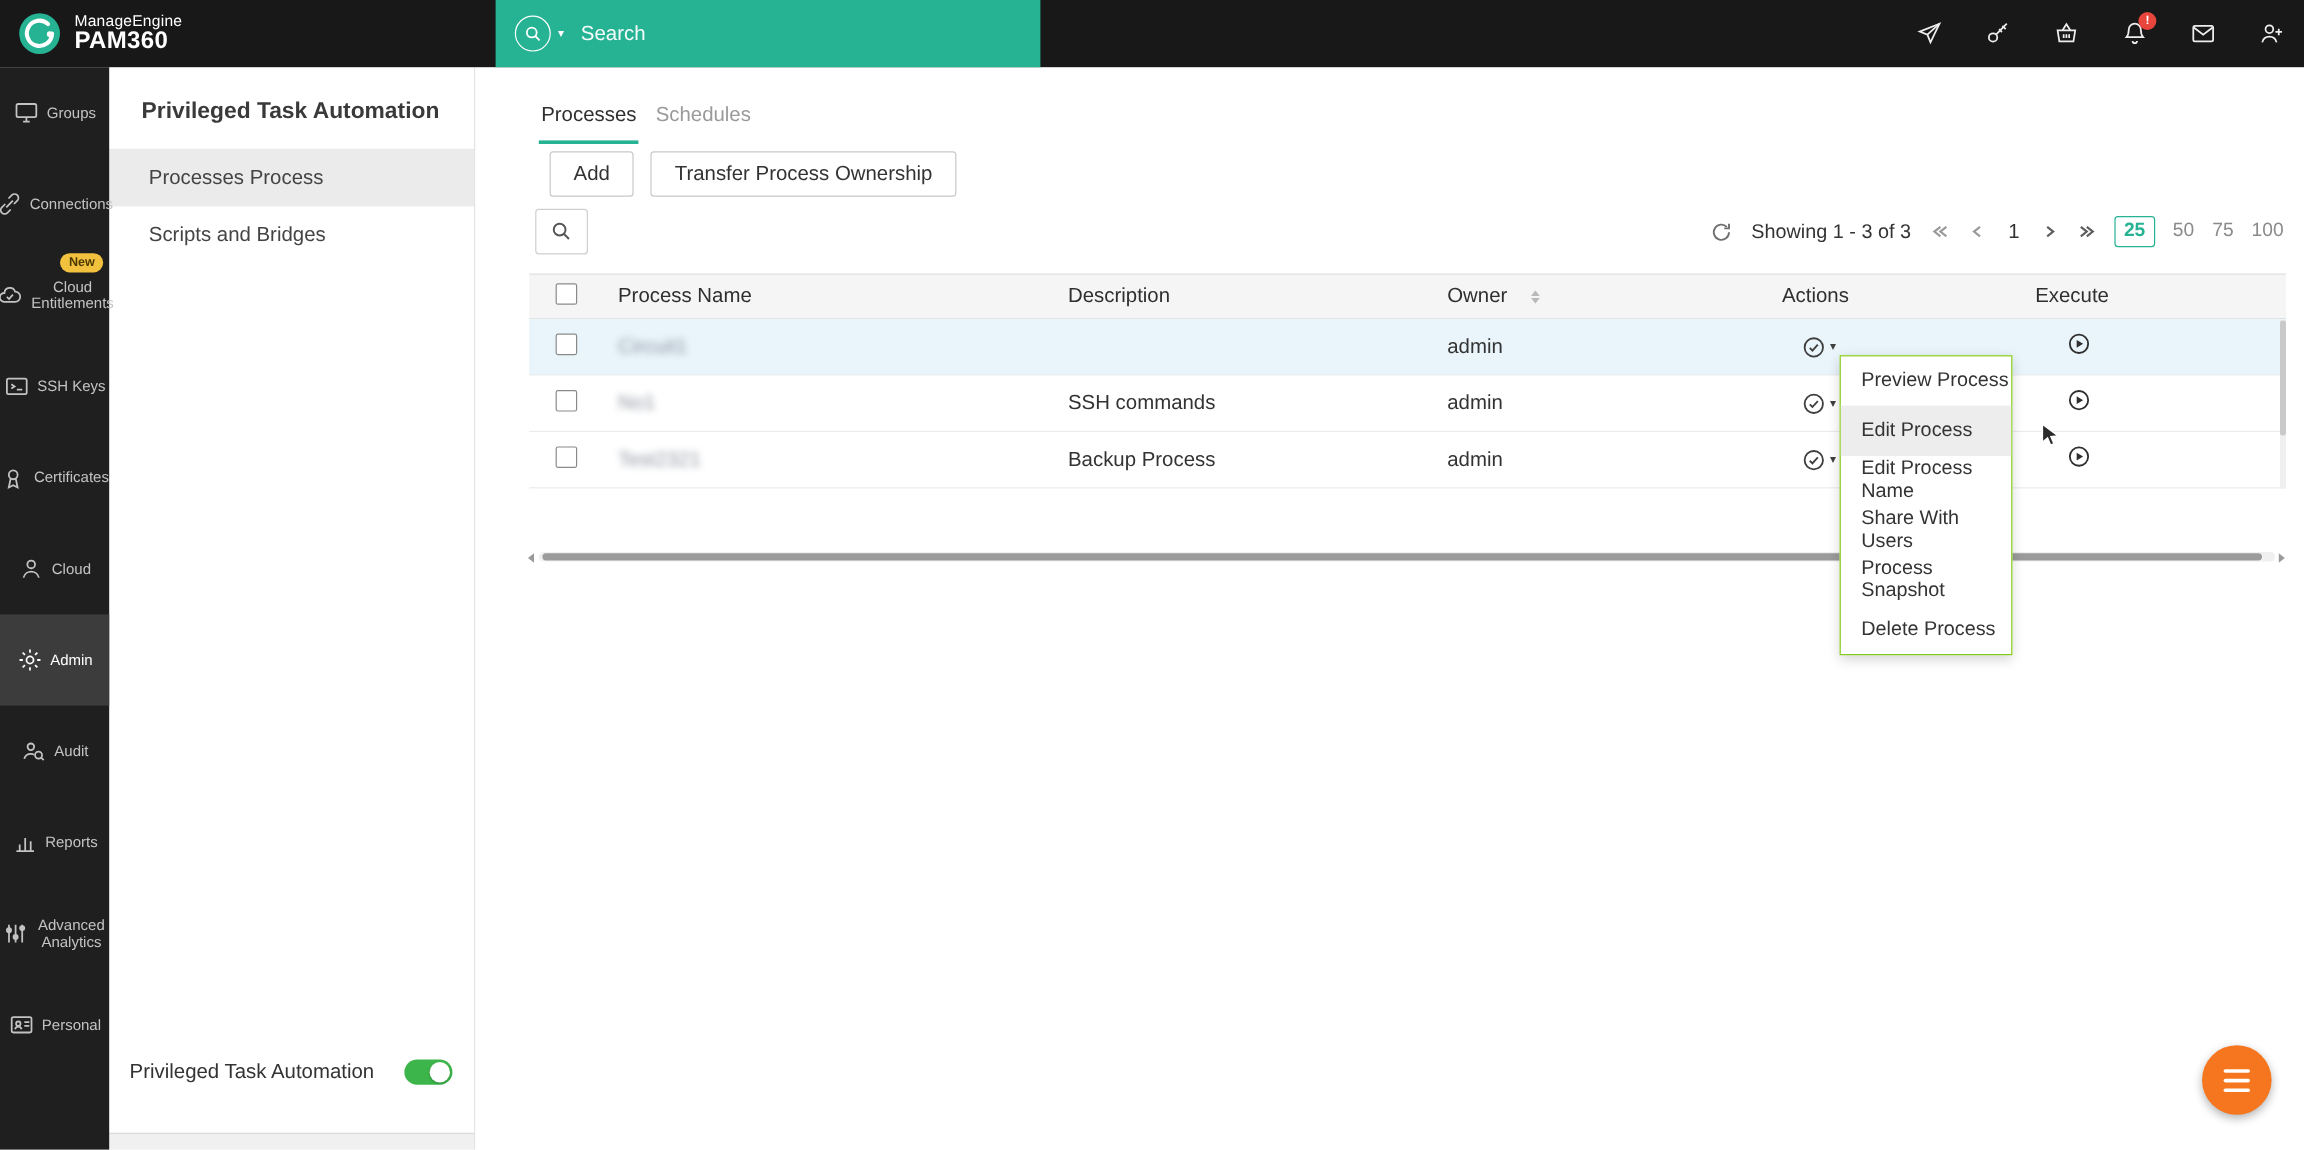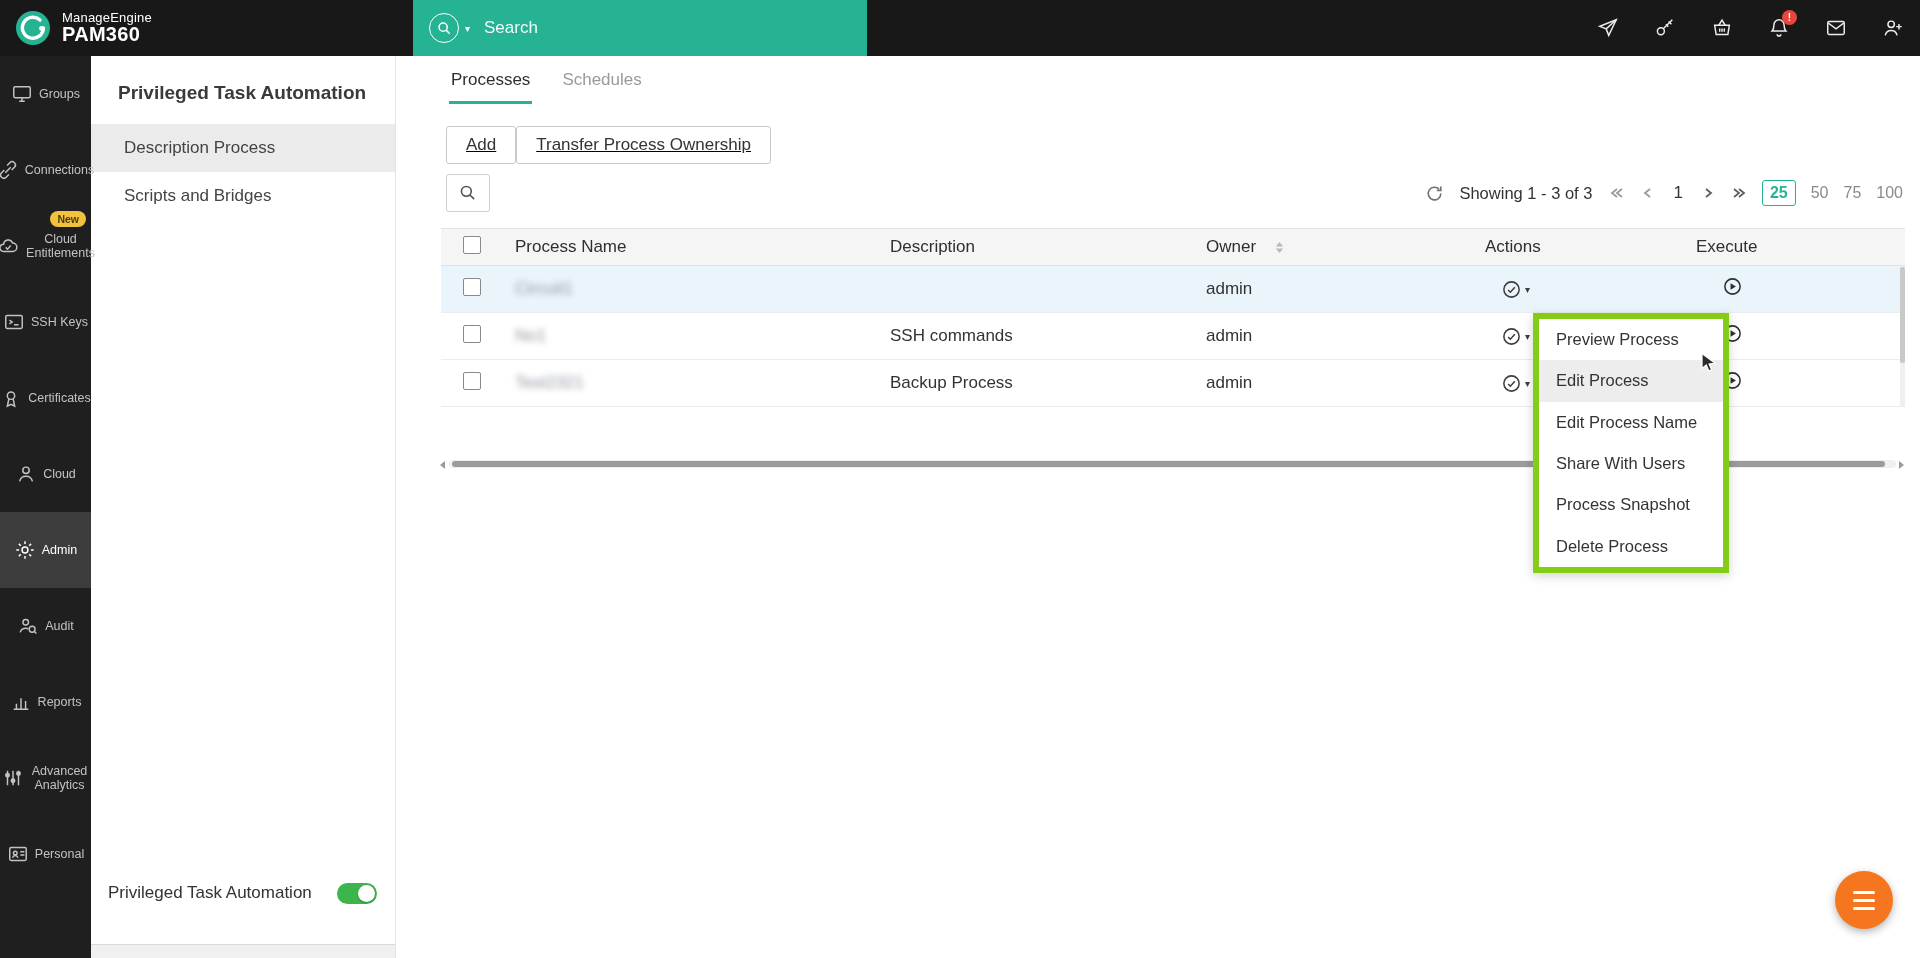--- a/index.html
+++ b/index.html
@@ -45,25 +45,25 @@
   .panel-footer { position:absolute; left:0; right:0; bottom:42px; height:46px; display:flex; align-items:center;
     justify-content:space-between; padding:0 18px 0 17px; }
   .panel-footer .pf-label { font-size:17px; color:#333; }
   .toggle { width:40px; height:21px; border-radius:11px; background:#3cb54a; position:relative; cursor:pointer; flex:none; }
   .toggle .knob { position:absolute; top:2px; right:2px; width:17px; height:17px; border-radius:50%; background:#fff;
     box-shadow:0 1px 2px rgba(0,0,0,.25); }
   .panel-strip { position:absolute; left:0; right:0; bottom:0; height:14px; background:#f0f0f0; border-top:1px solid #dadada; }
 
   
   .main { position:absolute; left:413px; top:56px; right:0; bottom:0; background:#fff; }
-  .tabs { position:absolute; left:36px; top:8px; display:flex; gap:28px; }
+  .tabs { position:absolute; left:36px; top:24px; display:flex; gap:12px; }
   .tab { font-size:17px; color:#9a9a9a; padding:6px 2px 11px 2px; cursor:pointer; border-bottom:3px solid transparent; }
   .tab.active { color:#2f2f2f; border-bottom-color:#26b394; }
 
-  .toolbar { position:absolute; left:33px; top:70px; display:flex; gap:0;text-decoration:underline; }
+  .toolbar { position:absolute; left:45px; top:70px; display:flex; gap:14px; }
   .btn { height:38px; background:#fff; border:1px solid #c9c9c9; border-radius:3px; padding:0 19px;
     font-size:17px; color:#333; cursor:pointer; font-family:"Liberation Sans", sans-serif; }
   .search-toggle { position:absolute; left:33px; top:118px; width:44px; height:38px; background:#fff;
     border:1px solid #cfcfcf; border-radius:3px; display:flex; align-items:center; justify-content:center;
     color:#555; cursor:pointer; }
 
   .pagination { position:absolute; right:17px; top:118px; height:38px; display:flex; align-items:center; gap:15px; }
   .pg-refresh { color:#6f6f6f; cursor:pointer; }
   .pg-text { font-size:16.5px; color:#333; margin-right:2px; }
   .pg-nav { color:#9a9a9a; cursor:pointer; }
@@ -91,21 +91,21 @@
   
   .hscroll { position:absolute; left:36px; right:24px; top:404px; height:8px; background:#f0f0f0; border-radius:4px; }
   .hscroll .thumb { position:absolute; left:3px; top:1px; height:6px; width:calc(100% - 14px); background:#9b9b9b; border-radius:3px; cursor:pointer; }
   .hs-arrow { position:absolute; top:405px; width:0; height:0; border-top:4px solid transparent; border-bottom:4px solid transparent; }
   .hs-left { left:27px; border-right:5px solid #9a9a9a; }
   .hs-right { right:16px; border-left:5px solid #9a9a9a; }
   .vscroll { position:absolute; right:15px; top:211px; width:5px; height:140px; background:#f0f0f0; }
   .vscroll .thumb { position:absolute; top:0; left:0; width:5px; height:96px; background:#c9c9c9; border-radius:2px; cursor:pointer; }
 
   
-  .ctx { position:absolute; left:1533px; top:313px; width:196px; background:#fff; border:6px solid #84cc16;
+  .ctx { position:absolute; left:1533px; top:296px; width:144px; background:#fff; border:1px solid #84cc16;
     box-shadow:0 3px 10px rgba(0,0,0,.18); z-index:40; }
   .ctx-item { height:41.3px; display:flex; align-items:center; padding-left:17px; font-size:16.5px; color:#333; cursor:pointer; }
   .ctx-item.hl { background:#ededed; }
 
   .cursor { position:absolute; left:1698px; top:352px; z-index:50; pointer-events:none; }
 
   
   .fab { position:absolute; left:1835px; top:871px; width:58px; height:58px; border-radius:50%; background:#f5761f;
     box-shadow:0 3px 8px rgba(0,0,0,.3); display:flex; flex-direction:column; align-items:center; justify-content:center;
     gap:5px; cursor:pointer; z-index:45; }
@@ -282,21 +282,21 @@
           <circle cx="9" cy="11" r="2"></circle>
         <path d="M6 16c.6-1.6 1.8-2.3 3-2.3s2.4.7 3 2.3M14.5 9.5H19M14.5 13h4.5"></path>
       </svg>
     </span>
     <span class="sb-label">Personal</span>
   </div>
 </nav>
 
 <aside class="panel">
   <h1 class="panel-title">Privileged Task Automation</h1>
-  <div class="panel-item selected">Description Process</div>
+  <div class="panel-item selected">Processes Process</div>
   <div class="panel-item">Scripts and Bridges</div>
 
   <div class="panel-footer">
     <span class="pf-label">Privileged Task Automation</span>
     <span class="toggle">
         <span class="knob"></span>
       </span>
   </div>
   <div class="panel-strip"></div>
 </aside>

